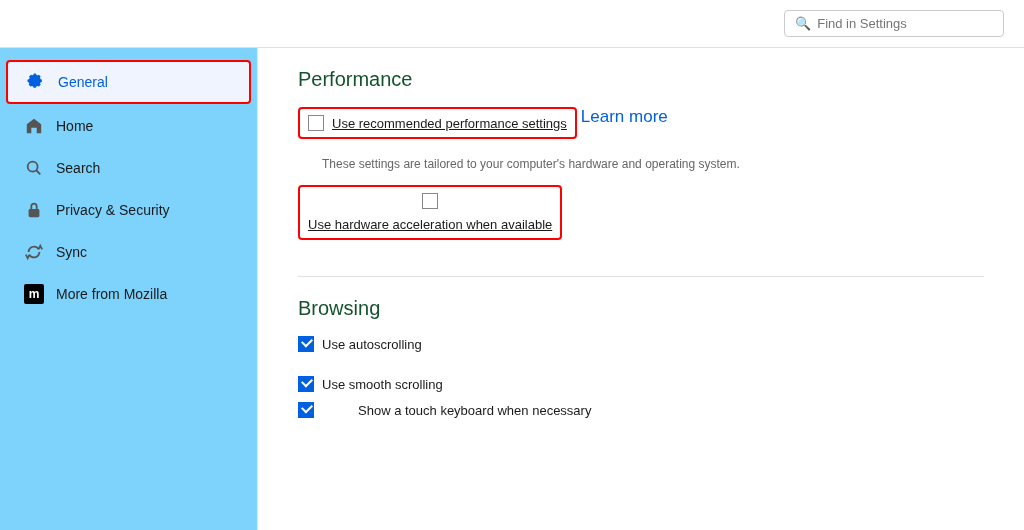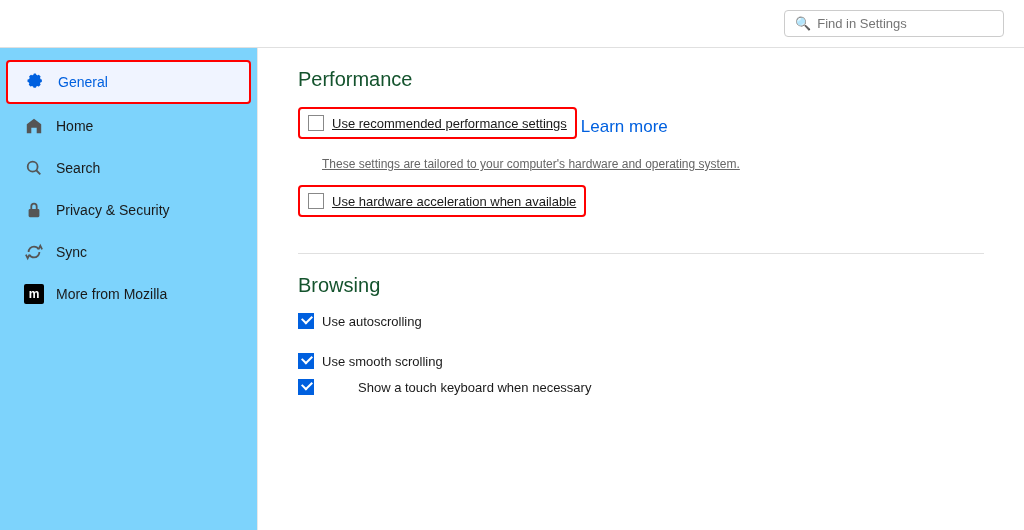--- a/index.html
+++ b/index.html
@@ -175,32 +175,30 @@
       margin-left: 4px;
     }
 
     .sub-description {
       font-size: 12px;
       color: #666;
       margin-left: 24px;
       margin-bottom: 12px;
       max-width: 600px;
       line-height: 1.5;
-      text-decoration: underline;
     }
 
     .divider {
       border: none;
       border-top: 1px solid #e0e0e0;
       margin: 20px 0;
     }
 
     .performance-row-wrapper {
       display: flex;
-      align-items: center;
       margin-bottom: 8px;
     }
 
     .gear-svg {
       width: 20px;
       height: 20px;
     }
 
     .home-svg, .search-svg, .lock-svg, .sync-svg {
       width: 18px;
@@ -305,21 +303,21 @@
           <input type="checkbox" class="checkbox" style="">
           <span class="setting-label underline">Use recommended performance settings</span>
         </div>
         <a class="learn-more-link">Learn more</a>
       </div>
 
       
       <p class="sub-description">These settings are tailored to your computer's hardware and operating system.</p>
 
       
-      <div class="setting-row highlighted" style="margin-bottom: 16px;">
+      <div class="setting-row highlighted" style="margin-bottom: 16px; flex-direction: column;">
         <input type="checkbox" class="checkbox" style="">
         <span class="setting-label underline">Use hardware acceleration when available</span>
       </div>
     </div>
 
     <hr class="divider">
 
     <div>
       <h2 class="section-title">Browsing</h2>
 

